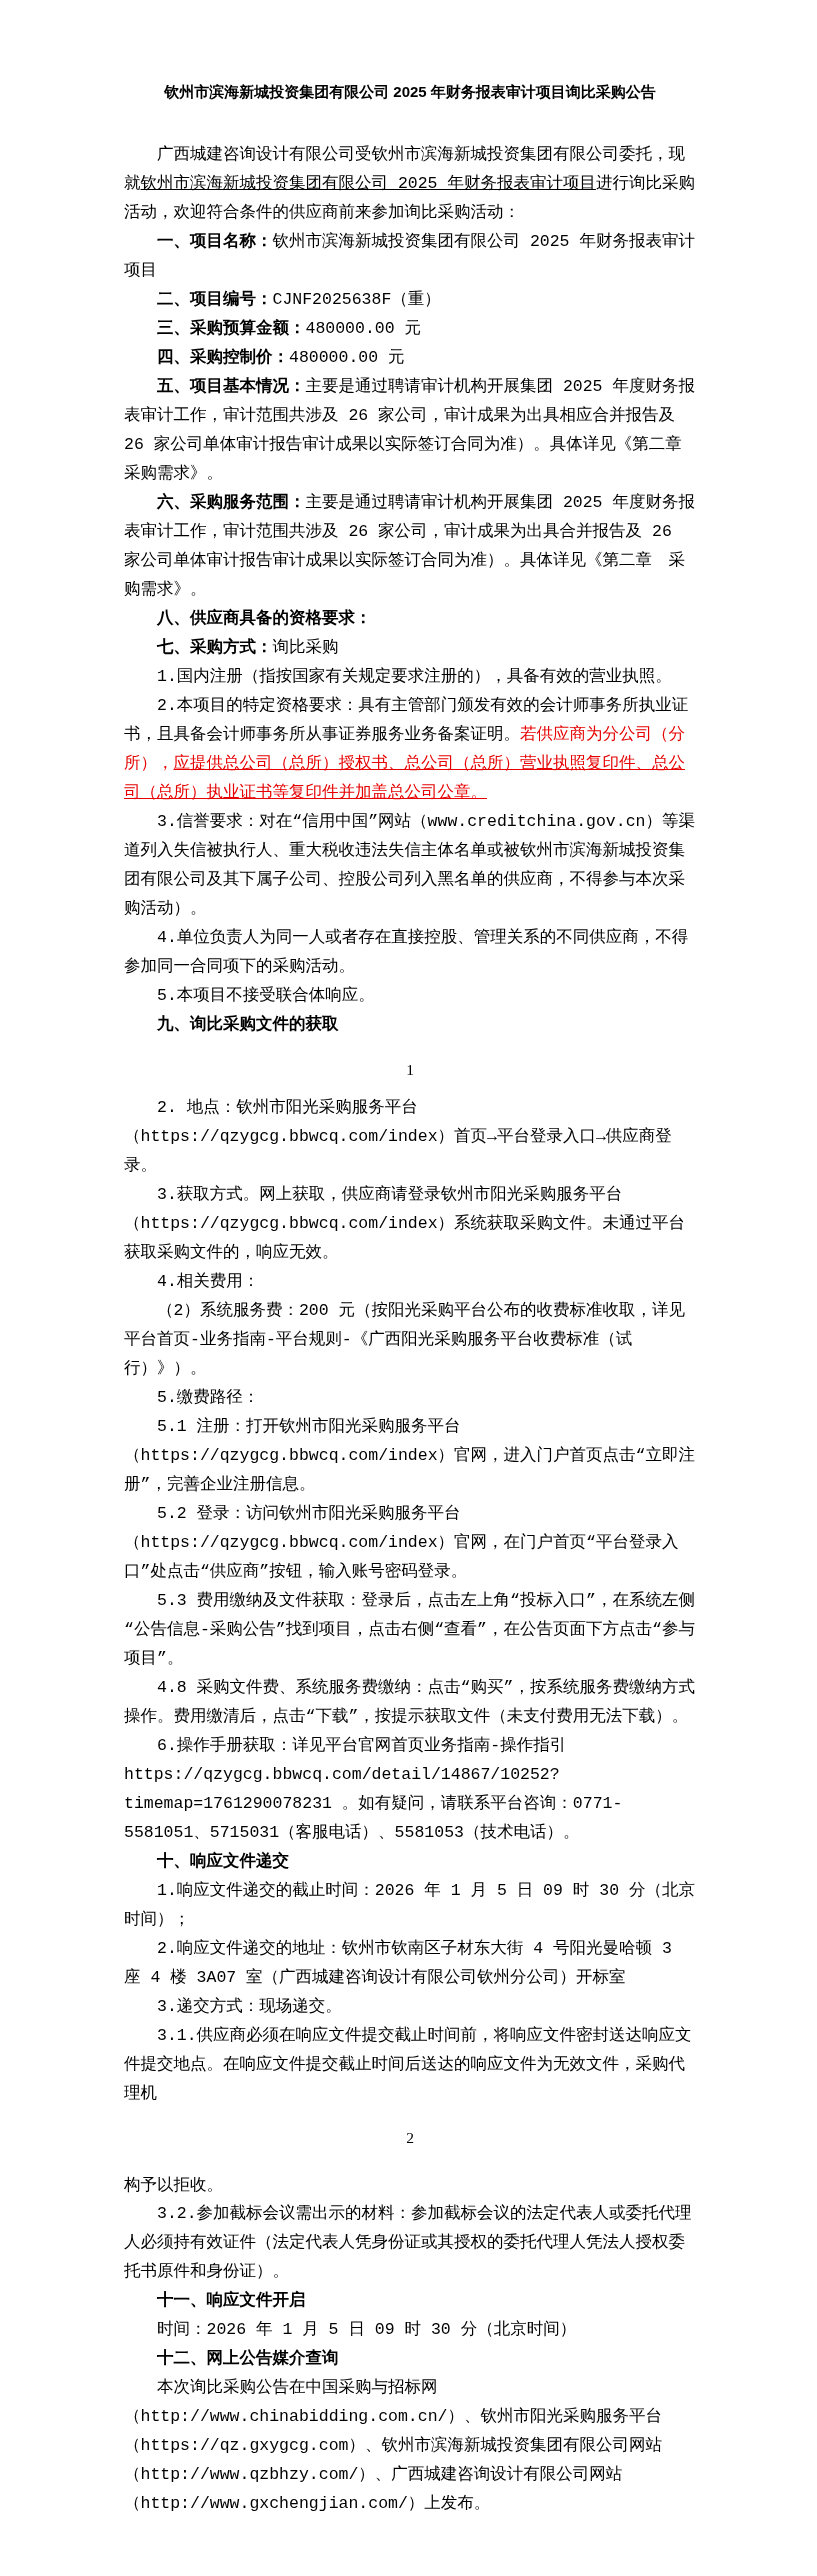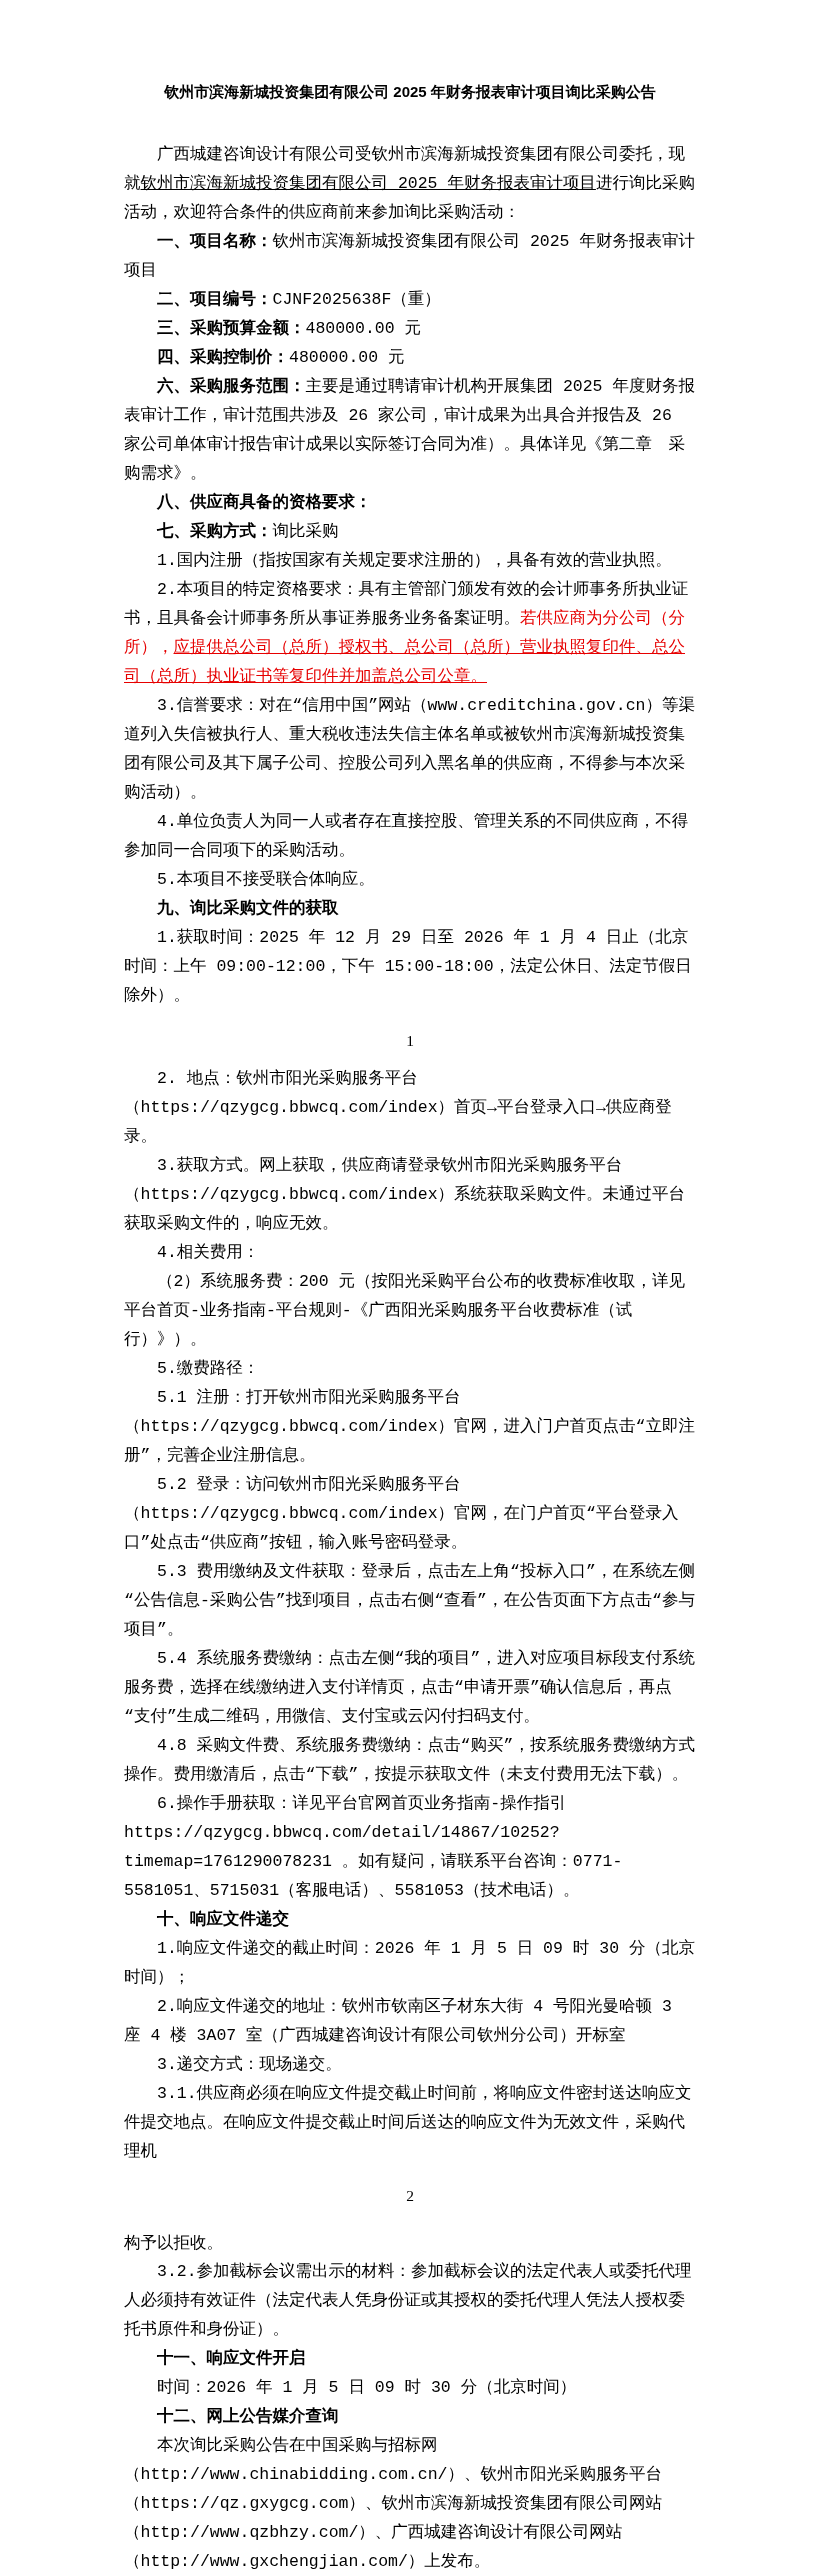--- a/index.html
+++ b/index.html
@@ -37,40 +37,39 @@
 <body>
 
 <div class="page-canvas">
   <div>
       <div class="title"><span>钦州市滨海新城投资集团有限公司 2025 年财务报表审计项目询比采购公告</span></div>
       <div class="para"><span>广西城建咨询设计有限公司受钦州市滨海新城投资集团有限公司委托，现就</span><span class="u">钦州市滨海新城投资集团有限公司 2025 年财务报表审计项目</span><span>进行询比采购活动，欢迎符合条件的供应商前来参加询比采购活动：</span></div>
       <div class="para"><span class="b">一、项目名称：</span><span>钦州市滨海新城投资集团有限公司 2025 年财务报表审计项目</span></div>
       <div class="para"><span class="b">二、项目编号：</span><span>CJNF2025638F（重）</span></div>
       <div class="para"><span class="b">三、采购预算金额：</span><span>480000.00 元</span></div>
       <div class="para"><span class="b">四、采购控制价：</span><span>480000.00 元</span></div>
+      <div class="para"><span class="b">五、项目基本情况：</span><span>主要是通过聘请审计机构开展集团 2025 年度财务报表审计工作，审计范围共涉及 26 家公司，审计成果为出具相应合并报告及 26 家公司单体审计报告审计成果以实际签订合同为准）。具体详见《第二章　采购需求》。</span></div>
       <div class="para"><span class="b">六、采购服务范围：</span><span>主要是通过聘请审计机构开展集团 2025 年度财务报表审计工作，审计范围共涉及 26 家公司，审计成果为出具合并报告及 26 家公司单体审计报告审计成果以实际签订合同为准）。具体详见《第二章　采购需求》。</span></div>
       <div class="para"><span class="b">八、供应商具备的资格要求：</span></div>
       <div class="para"><span class="b">七、采购方式：</span><span>询比采购</span></div>
       <div class="para"><span>1.国内注册（指按国家有关规定要求注册的），具备有效的营业执照。</span></div>
       <div class="para"><span>2.本项目的特定资格要求：具有主管部门颁发有效的会计师事务所执业证书，且具备会计师事务所从事证券服务业务备案证明。</span><span class="r">若供应商为分公司（分所），</span><span class="r u">应提供总公司（总所）授权书、总公司（总所）营业执照复印件、总公司（总所）执业证书等复印件并加盖总公司公章。</span></div>
       <div class="para"><span>3.信誉要求：对在“信用中国”网站（www.creditchina.gov.cn）等渠道列入失信被执行人、重大税收违法失信主体名单或被钦州市滨海新城投资集团有限公司及其下属子公司、控股公司列入黑名单的供应商，不得参与本次采购活动）。</span></div>
       <div class="para"><span>4.单位负责人为同一人或者存在直接控股、管理关系的不同供应商，不得参加同一合同项下的采购活动。</span></div>
       <div class="para"><span>5.本项目不接受联合体响应。</span></div>
       <div class="para"><span class="b">九、询比采购文件的获取</span></div>
-      <div class="para"><span>1.获取时间：2025 年 12 月 29 日至 2026 年 1 月 4 日止（北京时间：上午 09:00-12:00，下午 15:00-18:00，法定公休日、法定节假日除外）。</span></div>
       <div class="page"><span>1</span></div>
       <div class="para"><span>2. 地点：钦州市阳光采购服务平台（https://qzygcg.bbwcq.com/index）首页→平台登录入口→供应商登录。</span></div>
       <div class="para"><span>3.获取方式。网上获取，供应商请登录钦州市阳光采购服务平台（https://qzygcg.bbwcq.com/index）系统获取采购文件。未通过平台获取采购文件的，响应无效。</span></div>
       <div class="para"><span>4.相关费用：</span></div>
       <div class="para"><span>（2）系统服务费：200 元（按阳光采购平台公布的收费标准收取，详见平台首页-业务指南-平台规则-《广西阳光采购服务平台收费标准（试行）》）。</span></div>
       <div class="para"><span>5.缴费路径：</span></div>
       <div class="para"><span>5.1 注册：打开钦州市阳光采购服务平台（https://qzygcg.bbwcq.com/index）官网，进入门户首页点击“立即注册”，完善企业注册信息。</span></div>
       <div class="para"><span>5.2 登录：访问钦州市阳光采购服务平台（https://qzygcg.bbwcq.com/index）官网，在门户首页“平台登录入口”处点击“供应商”按钮，输入账号密码登录。</span></div>
       <div class="para"><span>5.3 费用缴纳及文件获取：登录后，点击左上角“投标入口”，在系统左侧“公告信息-采购公告”找到项目，点击右侧“查看”，在公告页面下方点击“参与项目”。</span></div>
-      <div class="para"><span>5.4 系统服务费缴纳：点击左侧“我的项目”，进入对应项目标段支付系统服务费，选择在线缴纳进入支付详情页，点击“申请开票”确认信息后，再点“支付”生成二维码，用微信、支付宝或云闪付扫码支付。</span></div>
       <div class="para"><span>4.8 采购文件费、系统服务费缴纳：点击“购买”，按系统服务费缴纳方式操作。费用缴清后，点击“下载”，按提示获取文件（未支付费用无法下载）。</span></div>
       <div class="para"><span>6.操作手册获取：详见平台官网首页业务指南-操作指引 https://qzygcg.bbwcq.com/detail/14867/10252?timemap=1761290078231 。如有疑问，请联系平台咨询：0771-5581051、5715031（客服电话）、5581053（技术电话）。</span></div>
       <div class="para"><span class="b">十、响应文件递交</span></div>
       <div class="para"><span>1.响应文件递交的截止时间：2026 年 1 月 5 日 09 时 30 分（北京时间）；</span></div>
       <div class="para"><span>2.响应文件递交的地址：钦州市钦南区子材东大街 4 号阳光曼哈顿 3 座 4 楼 3A07 室（广西城建咨询设计有限公司钦州分公司）开标室</span></div>
       <div class="para"><span>3.递交方式：现场递交。</span></div>
       <div class="para"><span>3.1.供应商必须在响应文件提交截止时间前，将响应文件密封送达响应文件提交地点。在响应文件提交截止时间后送达的响应文件为无效文件，采购代理机</span></div>
       <div class="page"><span>2</span></div>
       <div class="noindent pagegap"><span>构予以拒收。</span></div>
       <div class="para"><span>3.2.参加截标会议需出示的材料：参加截标会议的法定代表人或委托代理人必须持有效证件（法定代表人凭身份证或其授权的委托代理人凭法人授权委托书原件和身份证）。</span></div>

